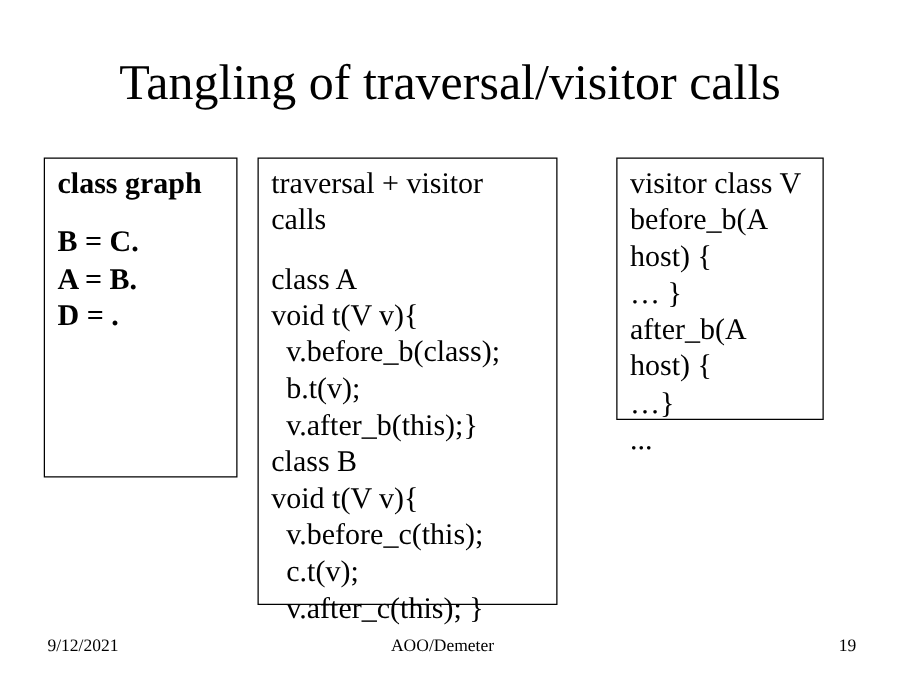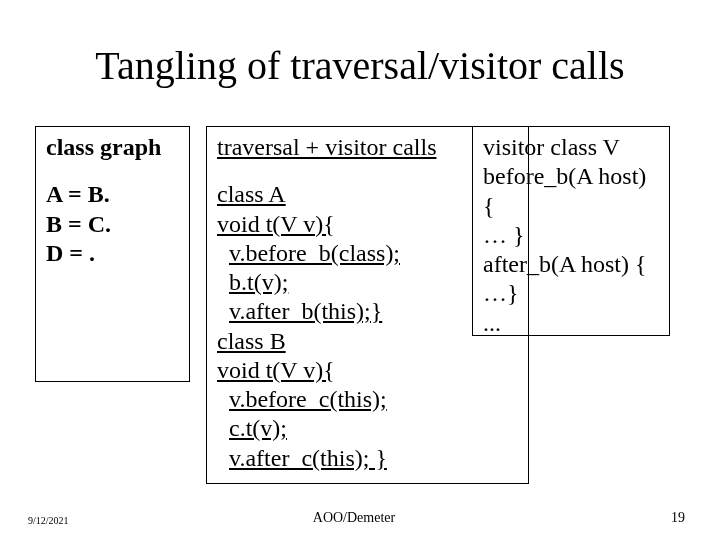--- a/index.html
+++ b/index.html
@@ -38,40 +38,39 @@
   .box-left {
     top: 126px;
     left: 35px;
     width: 155px;
     height: 256px;
     font-weight: bold;
   }
   .box-mid {
     top: 126px;
     left: 206px;
-    width: 323px;
+    width: 240px;
     height: 358px;
-    text-decoration: underline;
   }
   .box-right {
     top: 126px;
-    left: 472px;
-    width: 198px;
+    left: 493px;
+    width: 166px;
     height: 210px;
     font-family: Liberation Serif, serif;
   }
   .spacer {
     height: 18px;
   }
   .indent1 { padding-left: 12px; }
   .footer-date {
     position: absolute;
-    left: 28px;
+    left: 38px;
     bottom: 14px;
-    font-size: 10px;
+    font-size: 14px;
   }
   .footer-center {
     position: absolute;
     left: 0;
     right: 12px;
     bottom: 14px;
     text-align: center;
     font-size: 14px;
   }
   .footer-page {
@@ -84,22 +83,22 @@
 </head>
 <body>
 
 <div class="slide">
 
   <div class="title">Tangling of traversal/visitor calls</div>
 
   <div class="box box-left">
     <div>class graph</div>
     <div class="spacer"></div>
+    <div>B = C.</div>
     <div>A = B.</div>
-    <div>B = C.</div>
     <div>D = .</div>
   </div>
 
   <div class="box box-mid">
     <div>traversal + visitor calls</div>
     <div class="spacer"></div>
     <div>class A</div>
     <div>void t(V v){</div>
     <div class="indent1">  v.before_b(class);</div>
     <div class="indent1">  b.t(v);</div>

